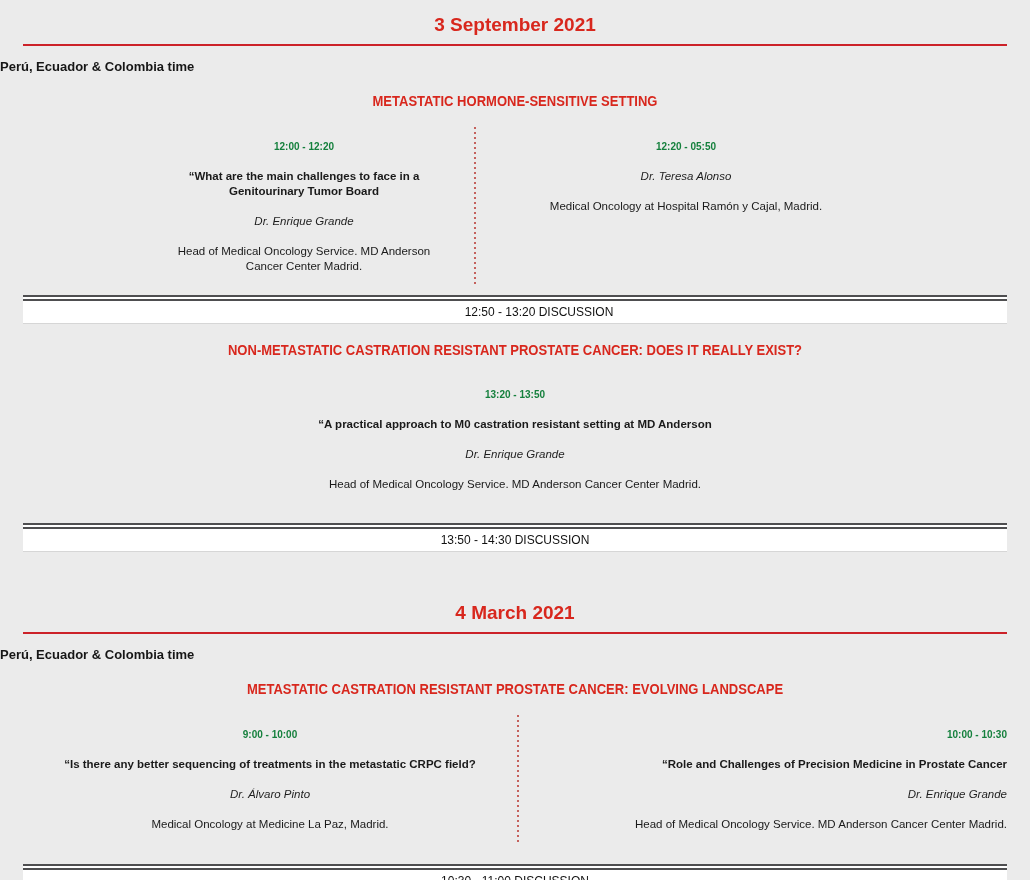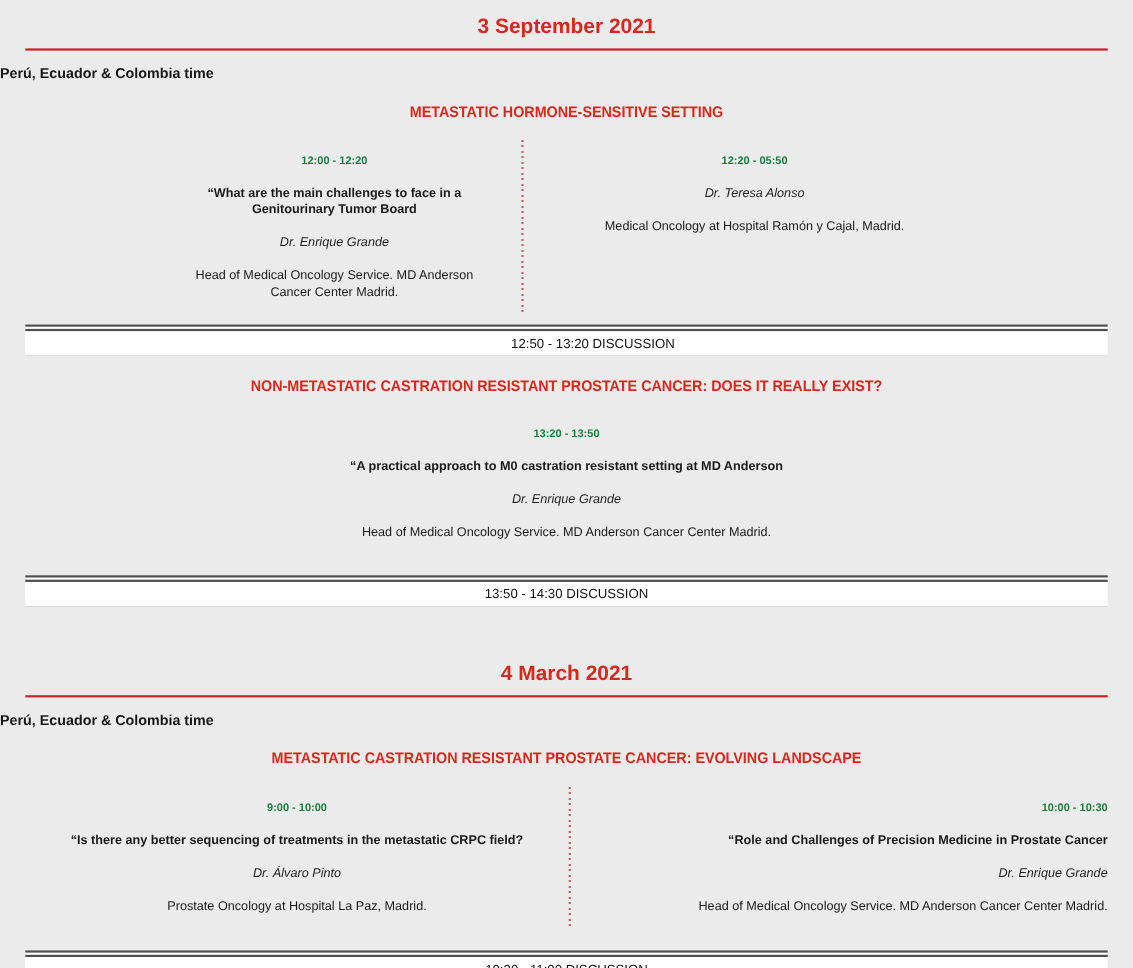--- a/index.html
+++ b/index.html
@@ -108,21 +108,21 @@
     <hr class="red-rule">
     <div class="timezone">Perú, Ecuador &amp; Colombia time</div>
 
     <div class="heading">METASTATIC CASTRATION RESISTANT PROSTATE CANCER: EVOLVING LANDSCAPE</div>
 
     <div class="row2">
       <div class="session d2-left">
         <div class="time">9:00 - 10:00</div>
         <div class="stitle">“Is there any better sequencing of treatments in the metastatic CRPC field?</div>
         <div class="speaker">Dr. Álvaro Pinto</div>
-        <div class="affil">Prostate Oncology at Hospital La Paz, Madrid.</div>
+        <div class="affil">Medical Oncology at Medicine La Paz, Madrid.</div>
       </div>
       <div class="col-divider"></div>
       <div class="session d2-right">
         <div class="time">10:00 - 10:30</div>
         <div class="stitle">“Role and Challenges of Precision Medicine in Prostate Cancer</div>
         <div class="speaker">Dr. Enrique Grande</div>
         <div class="affil">Head of Medical Oncology Service. MD Anderson Cancer Center Madrid.</div>
       </div>
     </div>
 

